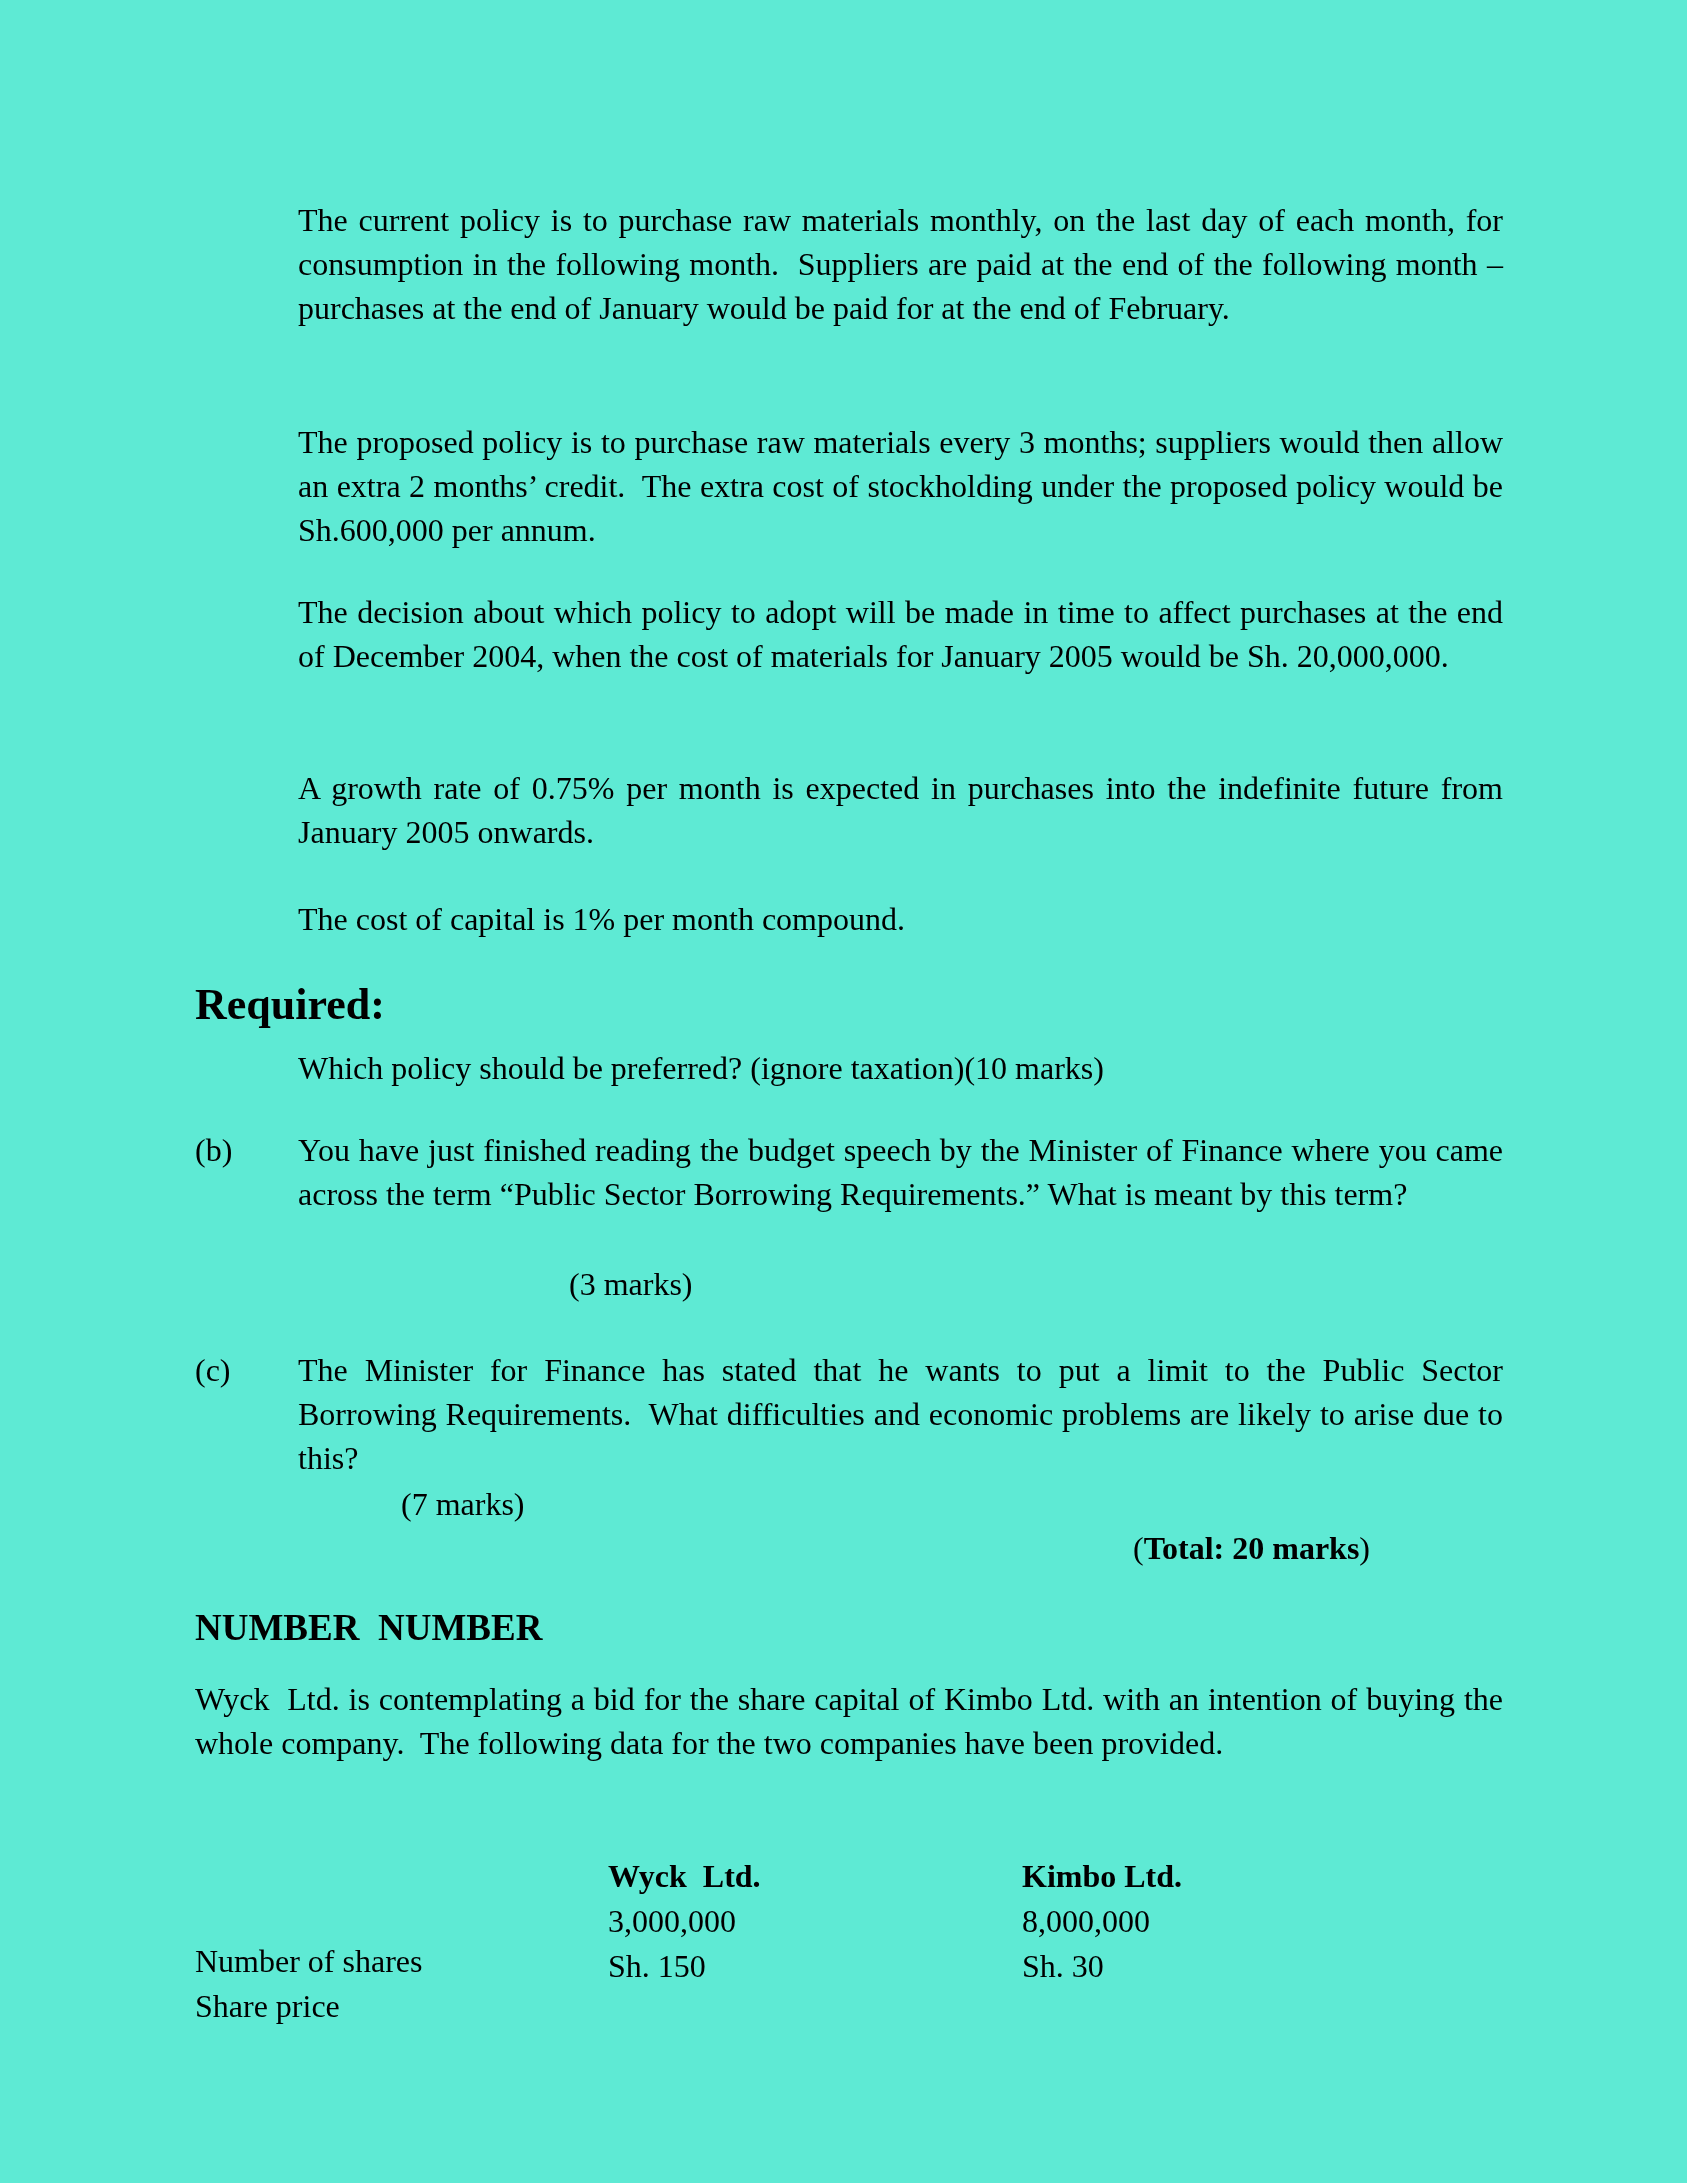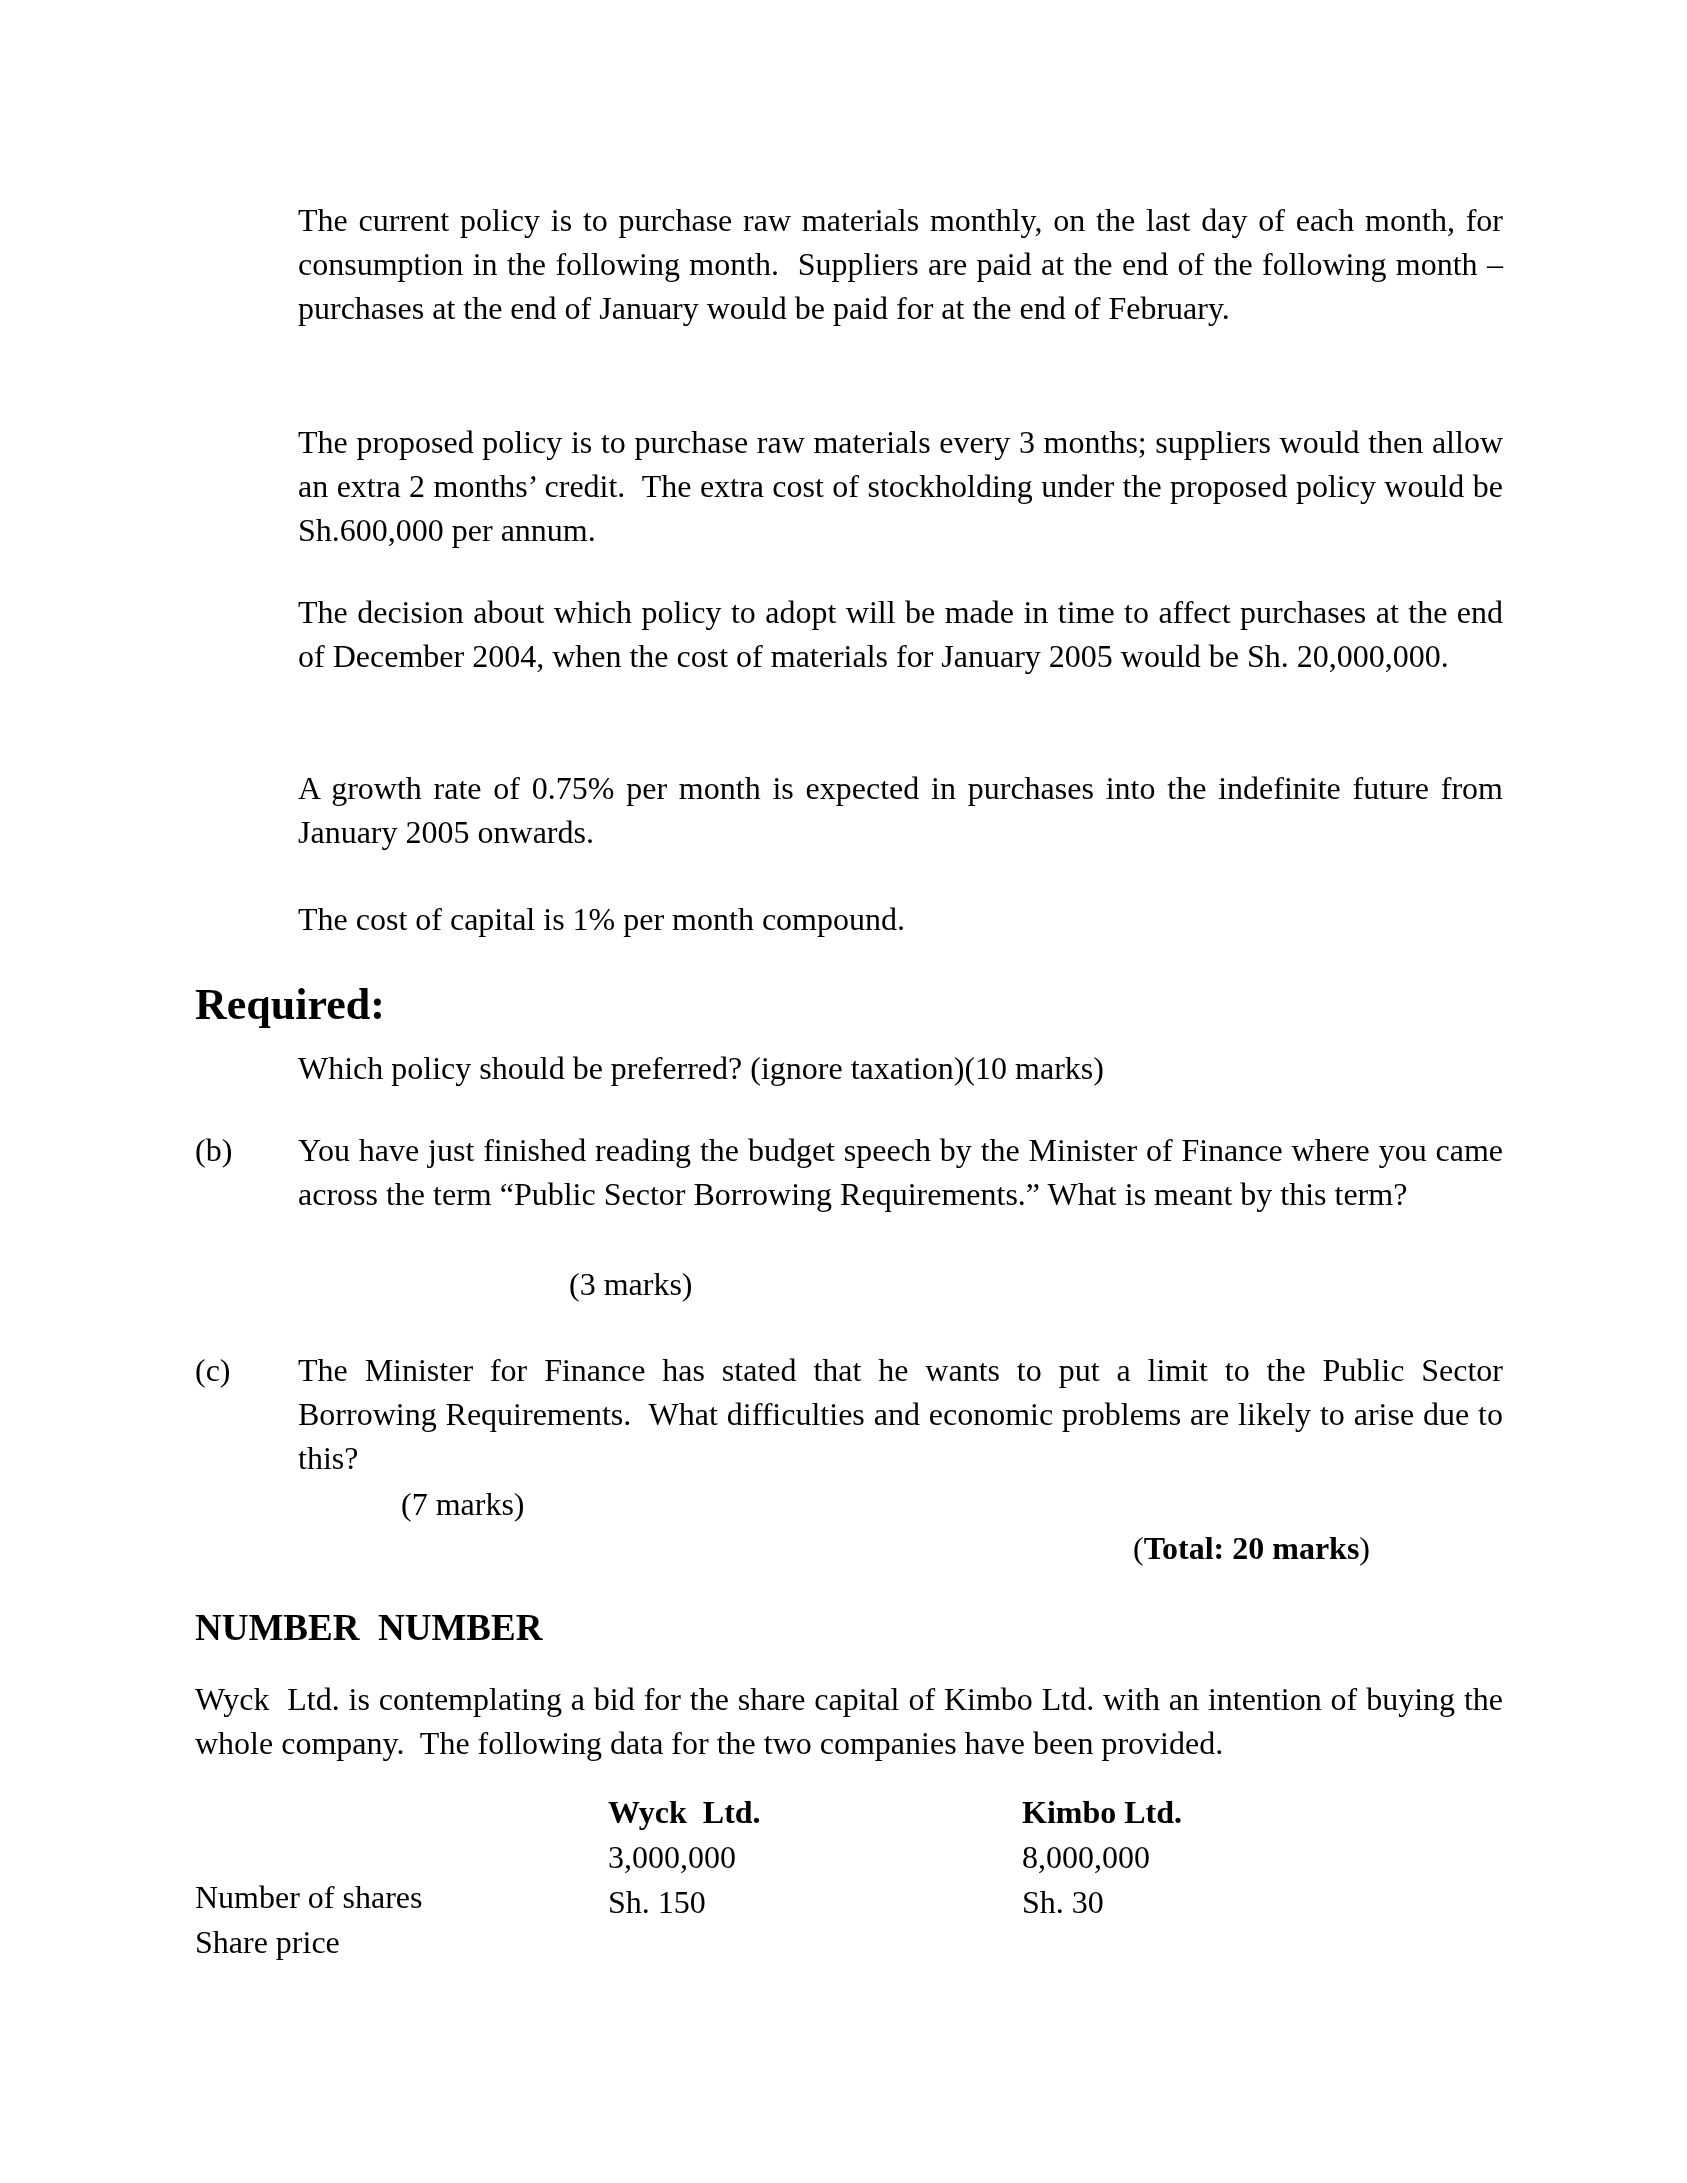--- a/index.html
+++ b/index.html
@@ -4,21 +4,21 @@
 <style>
   html, body {
     margin: 0;
     padding: 0;
     background: #e8e8e8;
   }
   .page {
     position: relative;
     width: 1687px;
     height: 2183px;
-    background: #ffffff;
+    background: #5eead4;
     color: #000000;
     font-family: "Liberation Serif", "DejaVu Serif", serif;
     font-size: 32px;
     line-height: 44px;
     overflow: hidden;
   }
   .para {
     position: absolute;
     left: 298px;
     width: 1205px;
@@ -60,21 +60,21 @@
   .section-heading {
     position: absolute;
     left: 195px;
     font-weight: bold;
     font-size: 37px;
     white-space: pre;
   }
   .data-table {
     position: absolute;
     left: 195px;
-    top: 1790px;
+    top: 1854px;
     width: 1308px;
   }
   .t-row {
     position: relative;
     height: 45px;
   }
   .t-label { position: absolute; left: 0; white-space: pre; margin-top: 40px; }
   .t-col1  { position: absolute; left: 413px; white-space: pre; }
   .t-col2  { position: absolute; left: 827px; white-space: pre; }
   .t-head  { font-weight: bold; }

